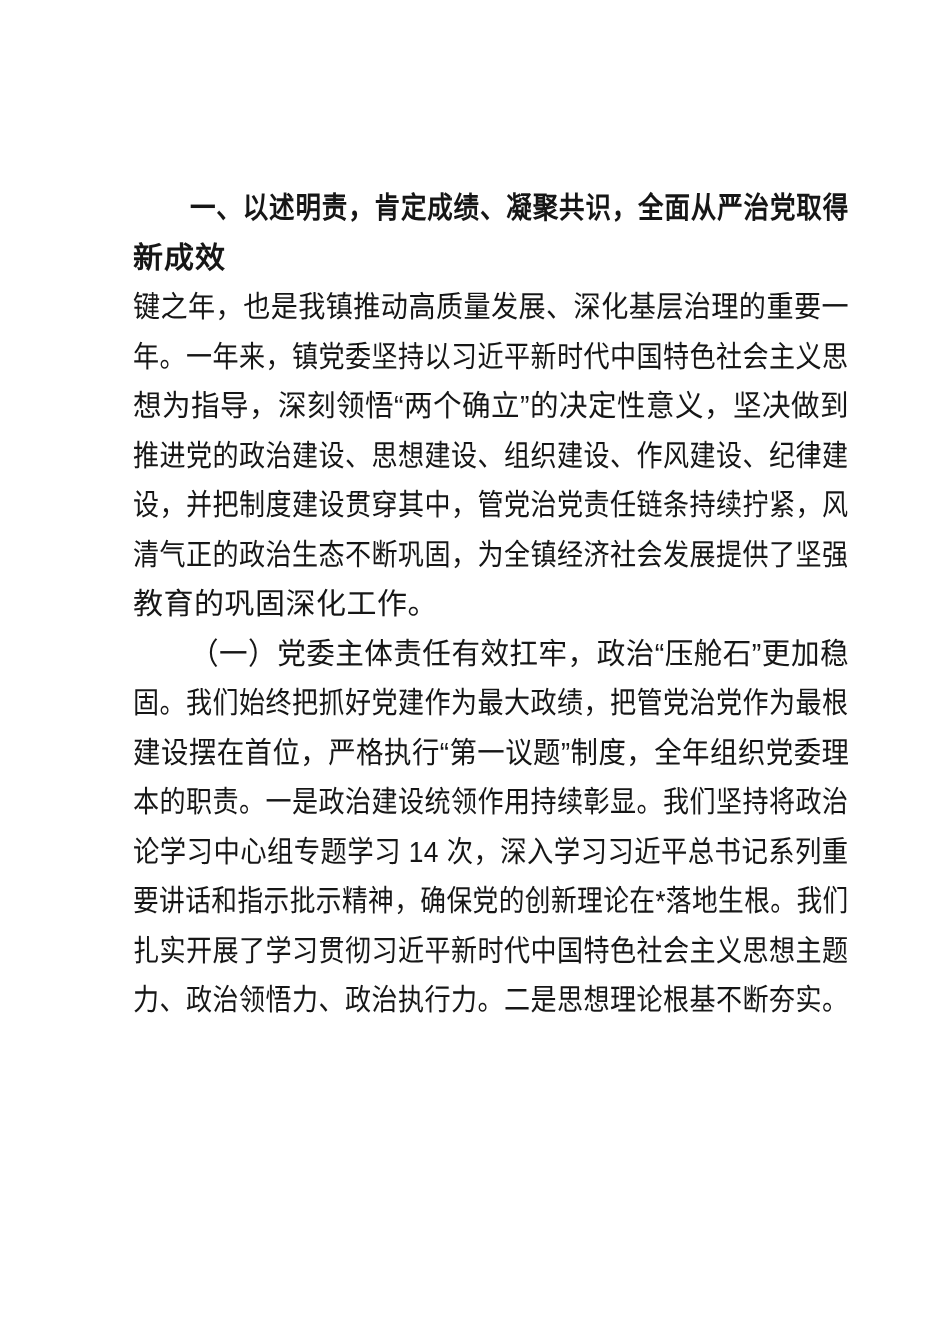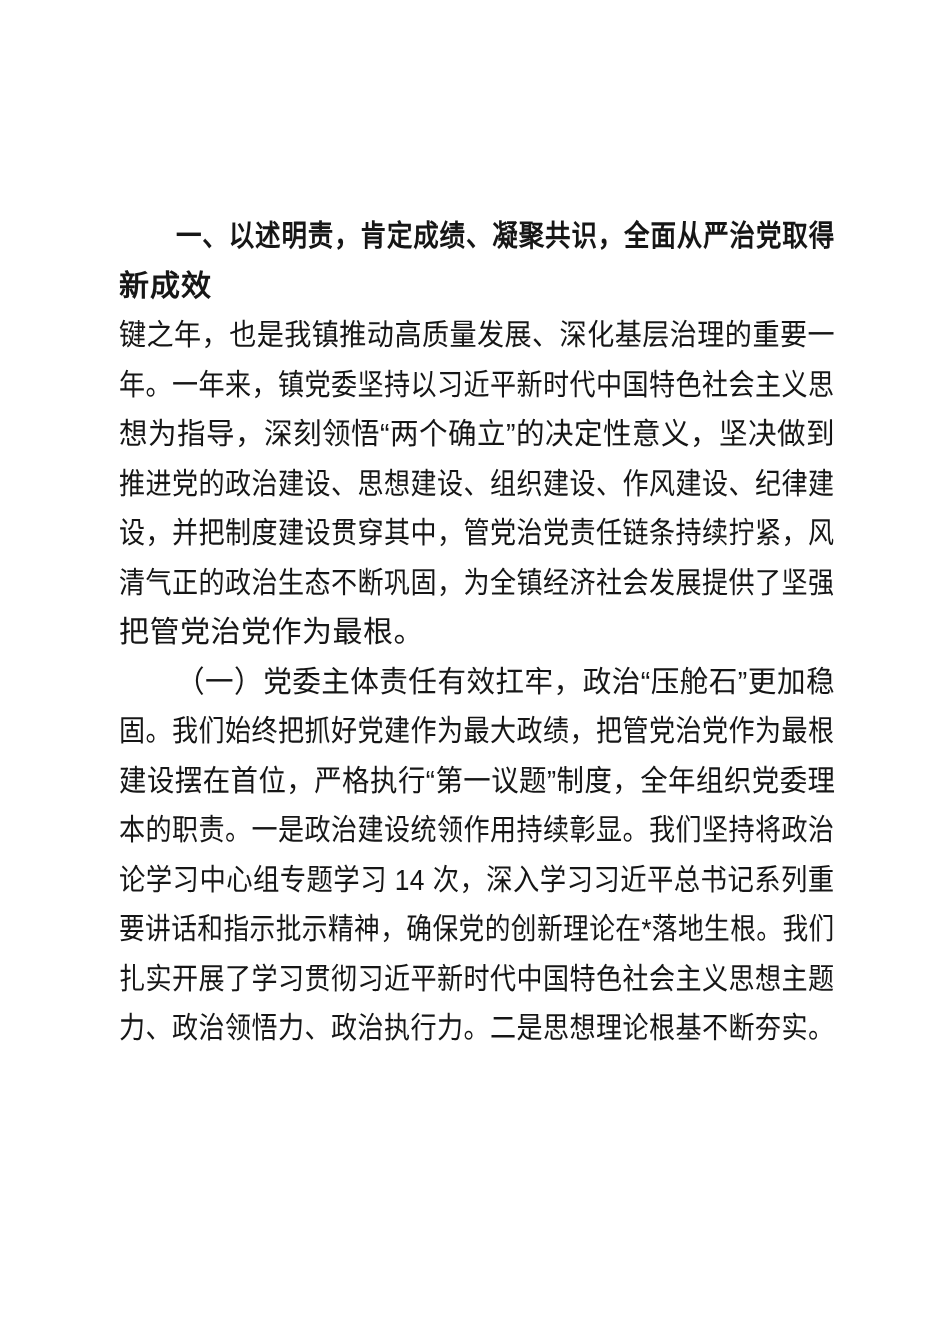--- a/index.html
+++ b/index.html
@@ -10,24 +10,23 @@
   .page {
     position: relative;
     width: 950px;
     height: 1344px;
     background: #ffffff;
     overflow: hidden;
     font-family: "Liberation Sans", "DejaVu Sans", sans-serif;
   }
   .text-block {
     position: absolute;
-    left: 119px;
+    left: 133px;
     top: 183px;
     width: 716px;
-    margin-top: 28px;
   }
   .text-line {
     height: 49.5px;
     line-height: 49.5px;
     font-size: 30px;
     color: #161616;
     white-space: pre;
     overflow: visible;
   }
   .text-line .inner {
@@ -50,21 +49,21 @@
 <div class="page">
   <div class="text-block">
       <div class="text-line heading indent"><span class="inner" style="transform: scaleX(0.850323);">一、以述明责，肯定成绩、凝聚共识，全面从严治党取得</span></div>
       <div class="text-line heading"><span class="inner" style="transform: scaleX(1); text-align: right;">新成效</span></div>
       <div class="text-line"><span class="inner" style="transform: scaleX(0.9029);">键之年，也是我镇推动高质量发展、深化基层治理的重要一</span></div>
       <div class="text-line"><span class="inner" style="transform: scaleX(0.868932);">年。一年来，镇党委坚持以习近平新时代中国特色社会主义思</span></div>
       <div class="text-line"><span class="inner" style="transform: scaleX(0.950863);">想为指导，深刻领悟“两个确立”的决定性意义，坚决做到</span></div>
       <div class="text-line"><span class="inner" style="transform: scaleX(0.868932);">推进党的政治建设、思想建设、组织建设、作风建设、纪律建</span></div>
       <div class="text-line"><span class="inner" style="transform: scaleX(0.868932);">设，并把制度建设贯穿其中，管党治党责任链条持续拧紧，风</span></div>
       <div class="text-line"><span class="inner" style="transform: scaleX(0.868932);">清气正的政治生态不断巩固，为全镇经济社会发展提供了坚强</span></div>
-      <div class="text-line"><span class="inner" style="transform: scaleX(1);">把管党治党作为最根。</span></div>
+      <div class="text-line"><span class="inner" style="transform: scaleX(1);">教育的巩固深化工作。</span></div>
       <div class="text-line indent"><span class="inner" style="transform: scaleX(0.952312);">（一）党委主体责任有效扛牢，政治“压舱石”更加稳</span></div>
       <div class="text-line"><span class="inner" style="transform: scaleX(0.868932);">固。我们始终把抓好党建作为最大政绩，把管党治党作为最根</span></div>
       <div class="text-line"><span class="inner" style="transform: scaleX(0.914432);">建设摆在首位，严格执行“第一议题”制度，全年组织党委理</span></div>
       <div class="text-line"><span class="inner" style="transform: scaleX(0.868932);">本的职责。一是政治建设统领作用持续彰显。我们坚持将政治</span></div>
       <div class="text-line"><span class="inner" style="transform: scaleX(0.878528);">论学习中心组专题学习 14 次，深入学习习近平总书记系列重</span></div>
       <div class="text-line"><span class="inner" style="transform: scaleX(0.856459);">要讲话和指示批示精神，确保党的创新理论在*落地生根。我们</span></div>
       <div class="text-line"><span class="inner" style="transform: scaleX(0.868932);">扎实开展了学习贯彻习近平新时代中国特色社会主义思想主题</span></div>
       <div class="text-line"><span class="inner" style="transform: scaleX(0.868932);">力、政治领悟力、政治执行力。二是思想理论根基不断夯实。</span></div>
     </div>
 </div>

